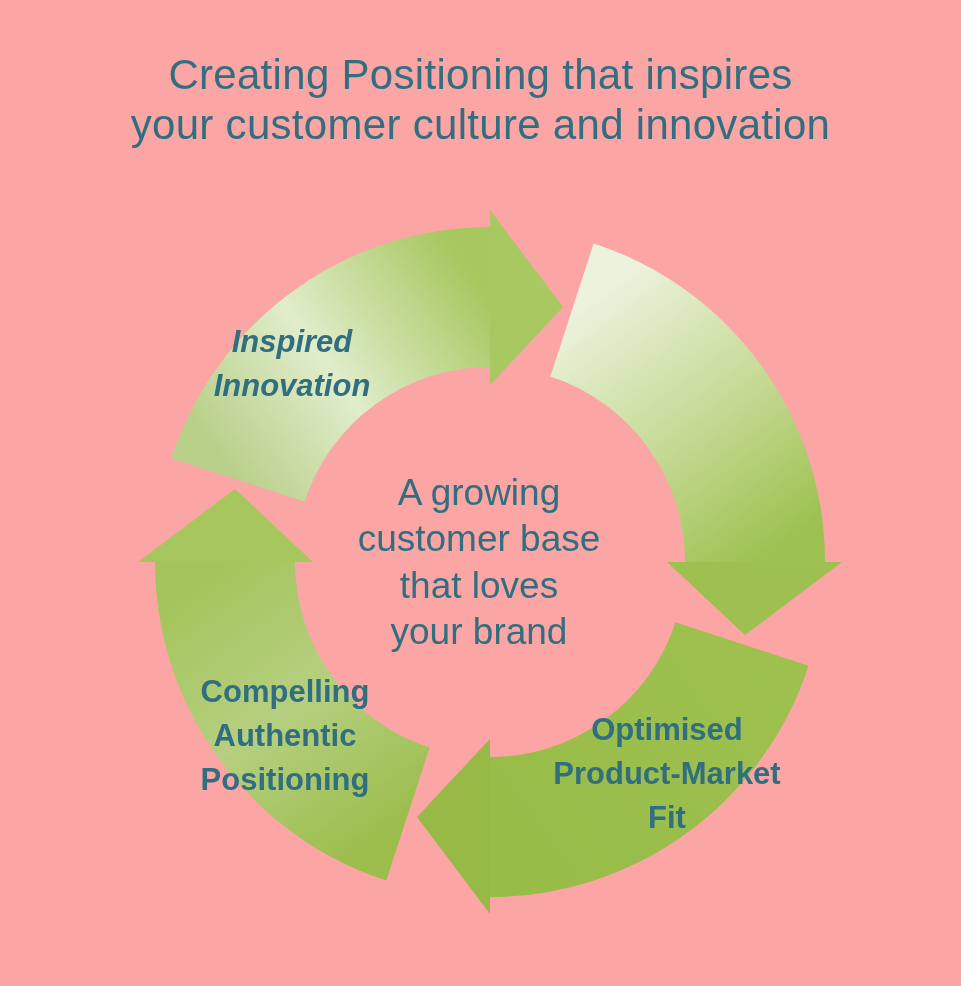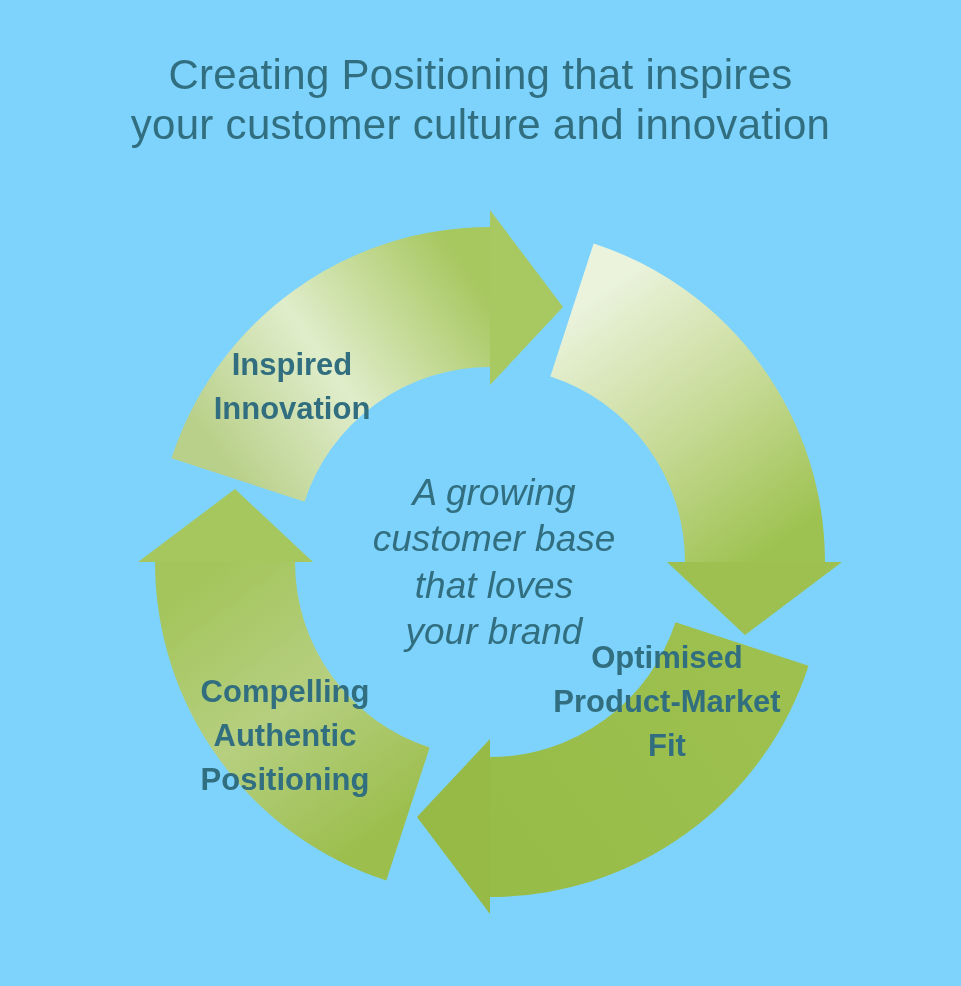--- a/index.html
+++ b/index.html
@@ -3,21 +3,21 @@
 <meta charset="utf-8">
 <style>
   :root{
     --teal:#316e7f;
     --green:#a6c75f;
   }
   html,body{margin:0;padding:0;background:#ffffff;}
   .stage{
     position:relative;
     width:961px;height:986px;
-    background:#7dd3fc;
+    background:#fca5a5;
     font-family:"Liberation Sans", sans-serif;
     overflow:hidden;
   }
   .title{
     position:absolute;
     top:50px;left:0;width:100%;
     margin:0;
     text-align:center;
     font-size:42px;
     font-weight:400;
@@ -32,33 +32,32 @@
   }
   .cycle-label{
     position:absolute;
     color:var(--teal);
     font-weight:700;
     font-size:31px;
     line-height:1.42;
     text-align:center;
     white-space:pre-line;
   }
-  .label-tl{left:142px;top:343px;width:300px;}
+  .label-tl{left:142px;top:320px;width:300px;font-style:italic;}
   .label-tr{left:532px;top:336px;width:300px;}
-  .label-br{left:492px;top:636px;width:350px;}
+  .label-br{left:492px;top:708px;width:350px;}
   .label-bl{left:120px;top:670px;width:330px;}
   .center-text{
     position:absolute;
-    left:319px;top:470px;width:350px;
+    left:304px;top:470px;width:350px;
     color:var(--teal);
     font-size:37px;
     line-height:1.25;
     text-align:center;
     white-space:pre-line;
-    font-style:italic;
   }
 </style>
 </head>
 <body>
 
 <div class="stage">
 
   <h1 class="title">Creating Positioning that inspires
 your customer culture and innovation</h1>
 

